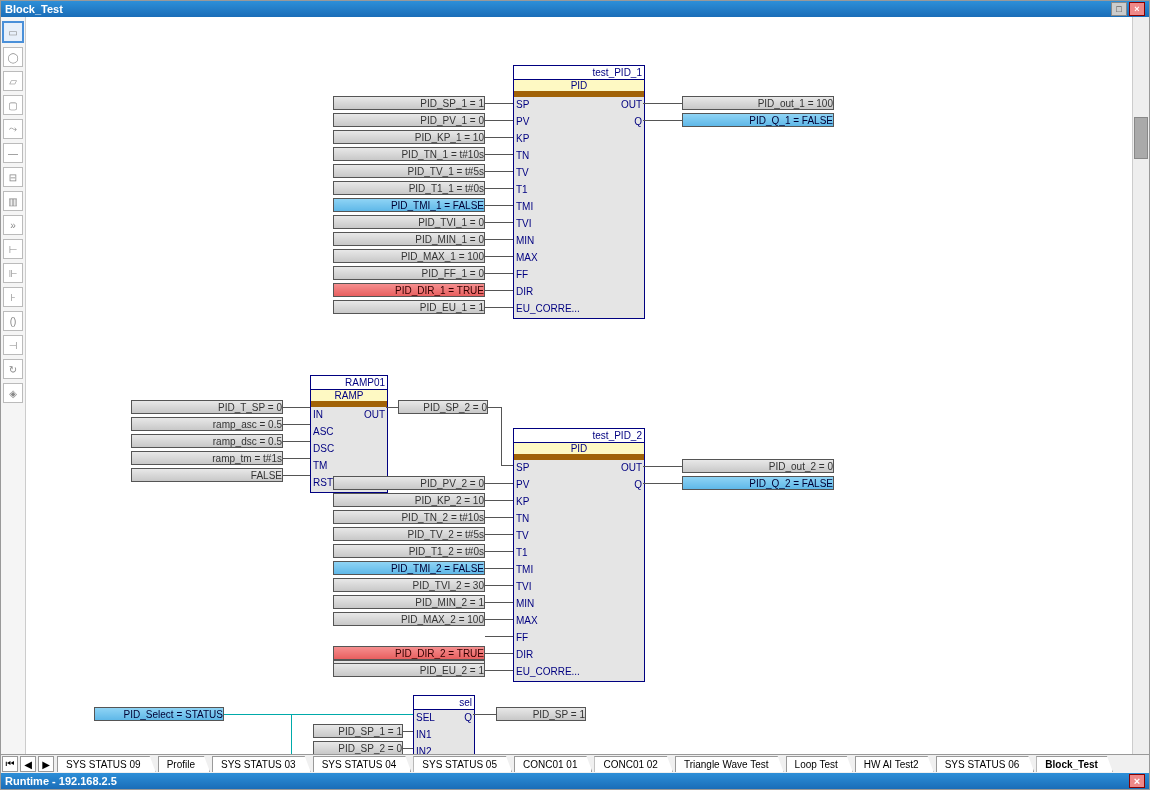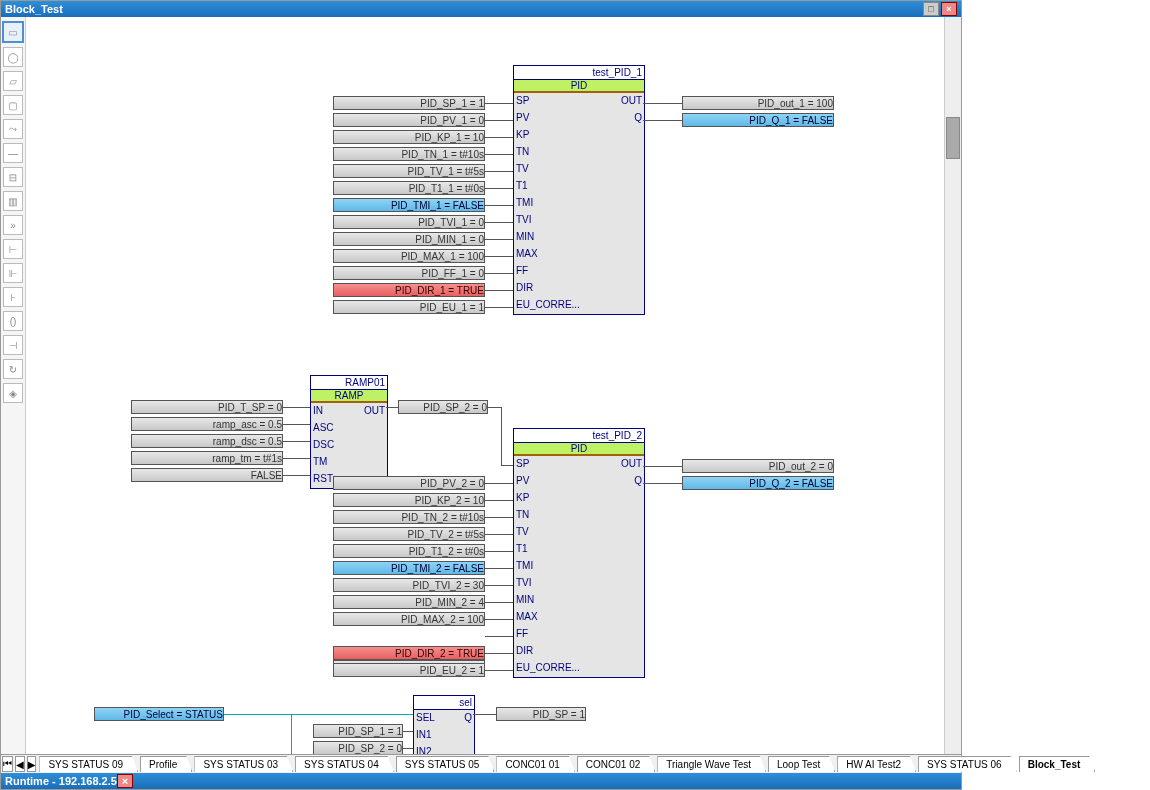--- a/index.html
+++ b/index.html
@@ -1,39 +1,39 @@
 <!DOCTYPE html>
 <html><head>
 <meta charset="utf-8">
 <style>
 html,body{margin:0;padding:0;font-family:Arial,sans-serif;font-size:10px;background:#fff;overflow:hidden}
-.window{width:962px;height:790px;display:flex;flex-direction:column;border:1px solid #999;box-sizing:border-box}
+.window{width:1150px;height:790px;display:flex;flex-direction:column;border:1px solid #999;box-sizing:border-box}
 .titlebar{height:16px;background:linear-gradient(to bottom,#2d8fd8,#1a6db8);color:#fff;display:flex;align-items:center;justify-content:space-between;padding:0 4px;font-size:11px;font-weight:bold}
 .titlebar .controls{display:flex;gap:2px}
 .titlebar .ctrl{width:14px;height:12px;background:#e88;border:1px solid #800;display:flex;align-items:center;justify-content:center;font-size:9px;color:#fff;cursor:pointer}
 .titlebar .ctrl.max{background:#ccc;border-color:#888;color:#333}
 .body{flex:1;display:flex;overflow:hidden}
 .toolbar{width:24px;background:#f5f5f5;border-right:1px solid #ccc;display:flex;flex-direction:column;gap:4px;padding-top:4px;align-items:center}
 .tool{width:18px;height:18px;border:1px solid #bbb;display:flex;align-items:center;justify-content:center;font-size:10px;color:#888;cursor:pointer;background:#fff}
 .tool.active{border:2px solid #4a90d9;background:#e8f0fa}
 .canvas-wrap{flex:1;position:relative;overflow:auto}
 .canvas{position:relative;width:1200px;height:800px}
 .vsb{width:16px;background:#eee;border-left:1px solid #ccc}
 .vsb-thumb{width:12px;height:40px;background:#aaa;border:1px solid #888;margin:100px auto}
 .tabs{height:18px;display:flex;align-items:center;border-top:1px solid #999;background:#f0f0f0;font-size:10px}
 .tab-nav{width:14px;height:14px;border:1px solid #999;display:flex;align-items:center;justify-content:center;cursor:pointer;margin:0 1px;background:#fff}
 .tab{padding:2px 8px;border:1px solid #999;border-bottom:none;background:#fff;margin-left:2px;cursor:pointer;white-space:nowrap;clip-path:polygon(0 0,calc(100% - 6px) 0,100% 100%,0 100%);padding-right:14px}
 .tab.active{font-weight:bold;background:#fff}
-.statusbar{height:16px;background:linear-gradient(to bottom,#2d8fd8,#1a6db8);color:#fff;display:flex;align-items:center;justify-content:flex-start;padding:0 4px;font-size:11px;font-weight:bold}
+.statusbar{height:16px;background:linear-gradient(to bottom,#2d8fd8,#1a6db8);color:#fff;display:flex;align-items:center;justify-content:space-between;padding:0 4px;font-size:11px;font-weight:bold}
 .statusbar .close{width:14px;height:12px;background:#e88;border:1px solid #800;cursor:pointer;color:#fff;display:flex;align-items:center;justify-content:center}
 
 
 .fblock{position:absolute;border:1px solid #000080}
 .fblock-hdr{background:#fff;color:#000080;text-align:right;font-size:10px;padding:1px 2px;border-bottom:1px solid #000080}
-.fblock-type{background:#bef264;color:#000080;text-align:center;font-size:10px;border-bottom:2px solid #a16207;padding:0 2px}
+.fblock-type{background:#fef9c3;color:#000080;text-align:center;font-size:10px;border-bottom:6px solid #a16207;padding:0 2px}
 .fblock-body{background:#e5e5e5;position:relative}
 .pin{position:absolute;font-size:10px;color:#000080;white-space:nowrap}
 .pin.left{left:2px}
 .pin.right{right:2px}
 .val{position:absolute;width:152px;height:14px;line-height:14px;border:1px solid #555;text-align:right;font-size:10px;box-sizing:border-box}
 .val.gray{background:linear-gradient(to bottom,#e8e8e8,#c8c8c8);color:#333}
 .val.blue{background:linear-gradient(to bottom,#8fd4f5,#5fb8e8);color:#003}
 .val.red{background:linear-gradient(to bottom,#f58f8f,#e85f5f);color:#300}
 .val.sm{width:90px}
 .wire{position:absolute;background:#555}
@@ -187,21 +187,21 @@
             <div class="val gray" style="left:307px;top:493px">PID_TN_2 = t#10s</div>
             <div class="wire h" style="left:459px;top:500px;width:28px"></div>
             <div class="val gray" style="left:307px;top:510px">PID_TV_2 = t#5s</div>
             <div class="wire h" style="left:459px;top:517px;width:28px"></div>
             <div class="val gray" style="left:307px;top:527px">PID_T1_2 = t#0s</div>
             <div class="wire h" style="left:459px;top:534px;width:28px"></div>
             <div class="val blue" style="left:307px;top:544px">PID_TMI_2 = FALSE</div>
             <div class="wire h" style="left:459px;top:551px;width:28px"></div>
             <div class="val gray" style="left:307px;top:561px">PID_TVI_2 = 30</div>
             <div class="wire h" style="left:459px;top:568px;width:28px"></div>
-            <div class="val gray" style="left:307px;top:578px">PID_MIN_2 = 4</div>
+            <div class="val gray" style="left:307px;top:578px">PID_MIN_2 = 1</div>
             <div class="wire h" style="left:459px;top:585px;width:28px"></div>
             <div class="val gray" style="left:307px;top:595px">PID_MAX_2 = 100</div>
             <div class="wire h" style="left:459px;top:602px;width:28px"></div>
             <div class="val gray" style="left:307px;top:643px">PID_FF_2 = 0</div>
             <div class="wire h" style="left:459px;top:619px;width:28px"></div>
             <div class="val red" style="left:307px;top:629px">PID_DIR_2 = TRUE</div>
             <div class="wire h" style="left:459px;top:636px;width:28px"></div>
             <div class="val gray" style="left:307px;top:646px">PID_EU_2 = 1</div>
             <div class="wire h" style="left:459px;top:653px;width:28px"></div>
           </div>

